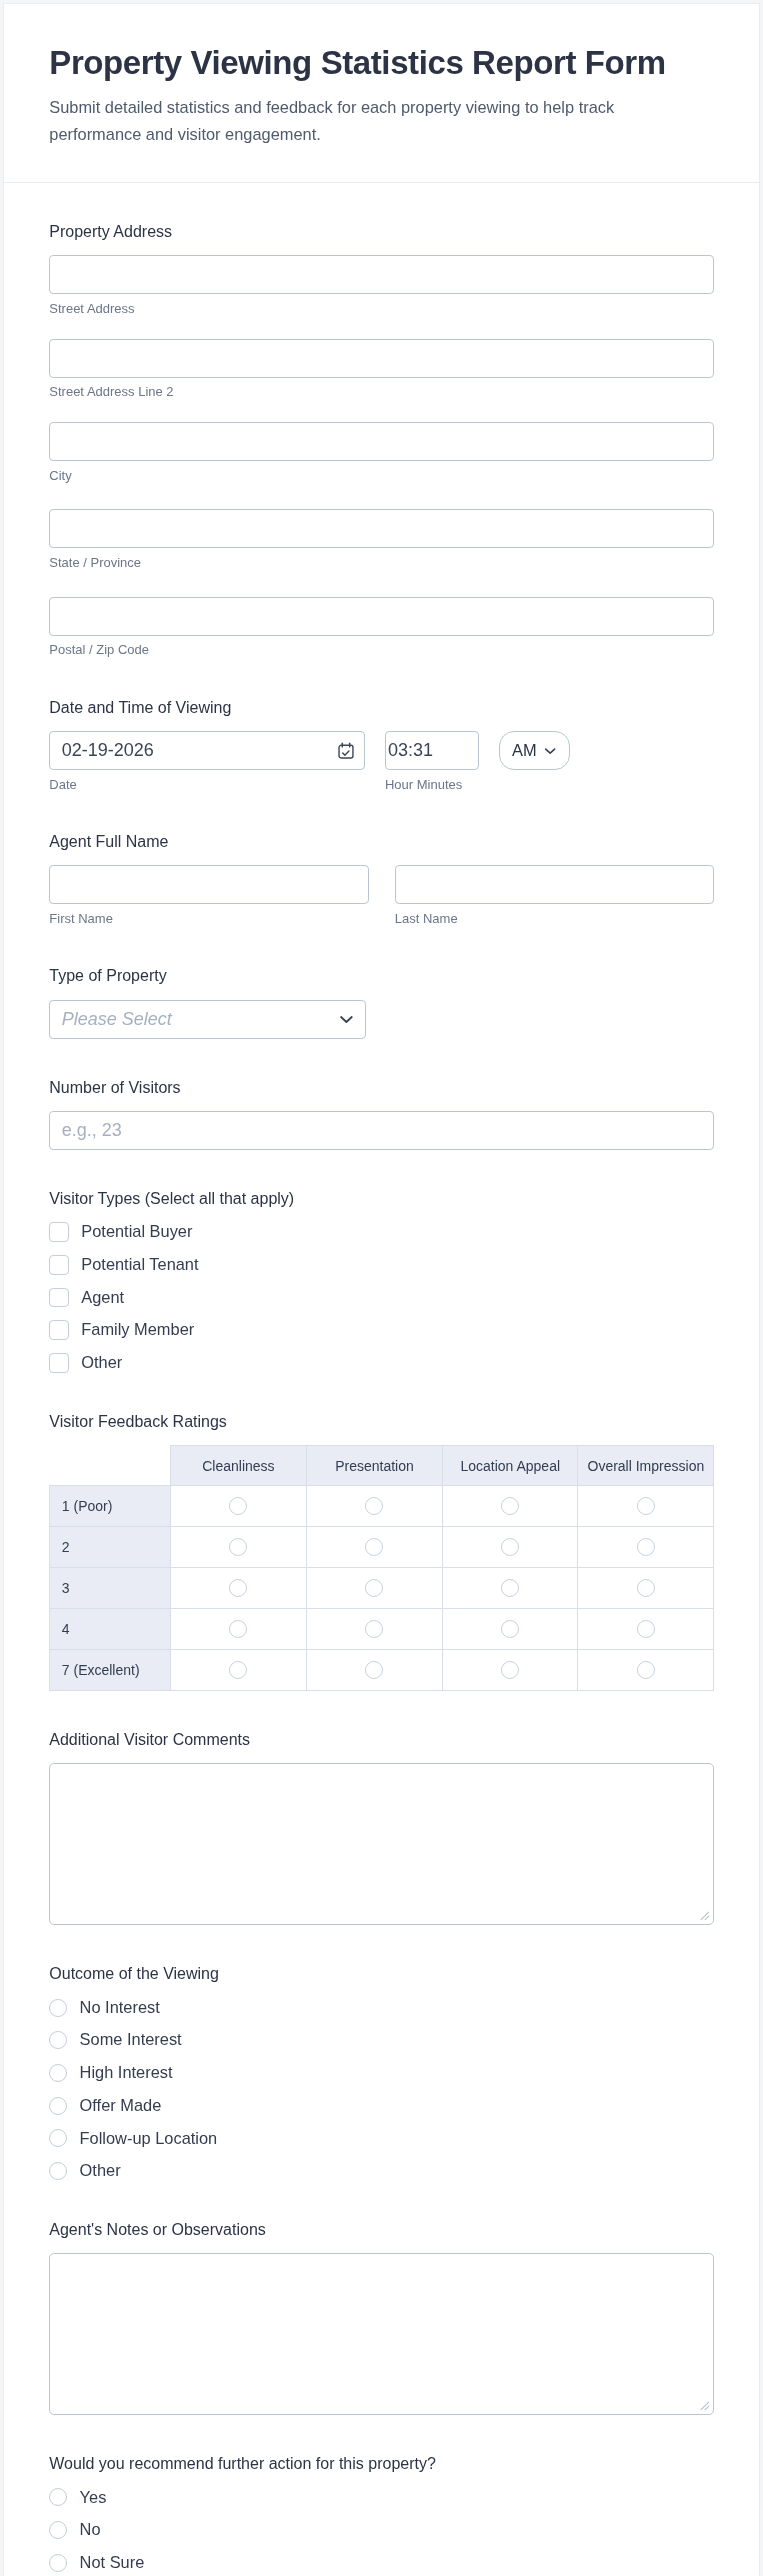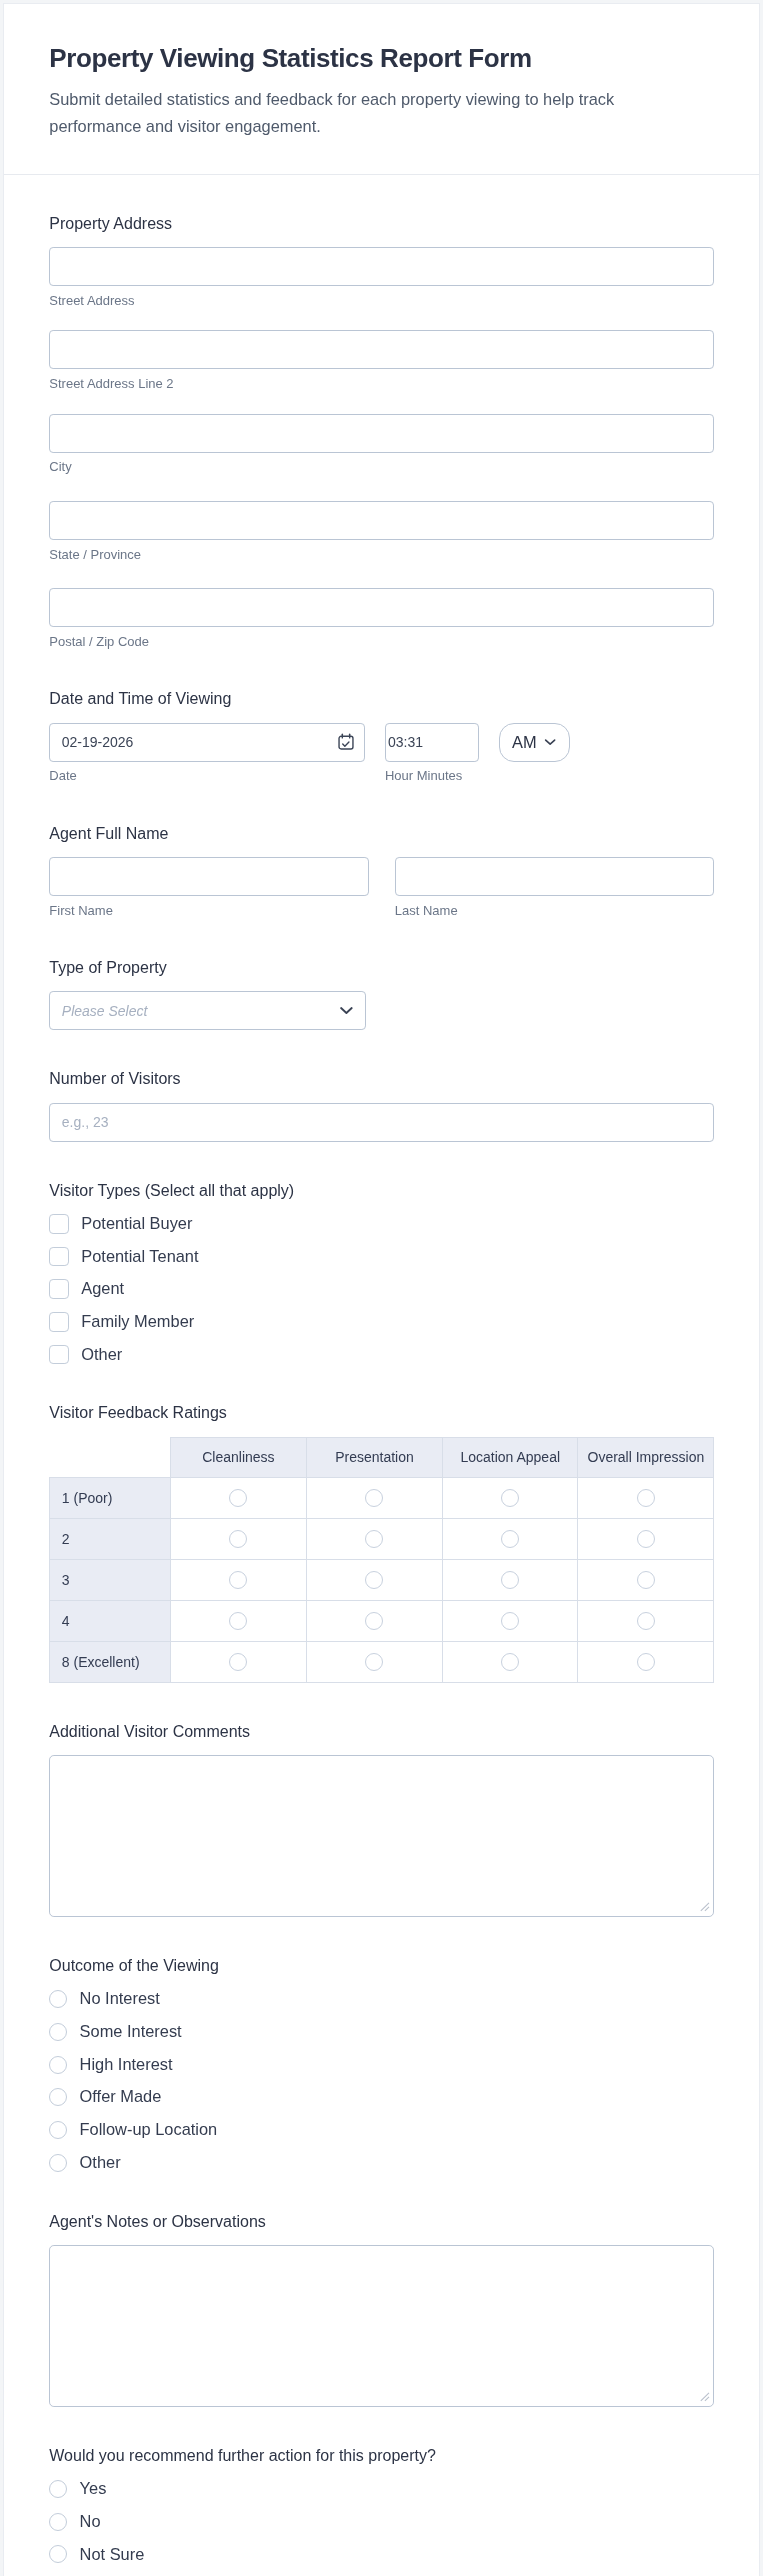--- a/index.html
+++ b/index.html
@@ -14,21 +14,21 @@
     background:#fff;
     border:0.8px solid #e9ecf1;
     min-height:2569px;
     width:757px;
     margin:0 auto;
   }
   
   .form-header { padding:39px 45px 0 45px; }
   .form-title {
     margin:0;
-    font-size:26px;
+    font-size:33px;
     font-weight:700;
     letter-spacing:-0.4px;
     color:#2c3345;
     line-height:1.2;
   }
   .form-subtitle {
     margin:11.5px 0 0 0;
     font-size:16.4px;
     line-height:27px;
     color:#4f5a6b;
@@ -48,21 +48,21 @@
   .sublabel { font-size:13px; color:#6b7688; margin-top:6.6px; line-height:16.4px; }
   .inner-row { margin-bottom:21.3px; }
   .inner-row:last-child { margin-bottom:0;flex-direction:column; }
   input.txt, .fake-select {
     height:39px;
     width:100%;
     border:0.8px solid #bac5d4;
     border-radius:4.1px;
     background:#fff;
     font-family:"Liberation Sans", sans-serif;
-    font-size:14px;
+    font-size:18px;
     color:#3b4456;
     padding:0 11.5px;
     outline:none;
   }
   input.txt::placeholder { color:#a6b0c0; opacity:1; }
   .cols3 { display:flex; gap:25.4px; }
   .cols3 > div { flex:1; }
   .cols2 { display:flex; gap:26px; }
   .cols2 > div { flex:1; }
   
@@ -301,21 +301,21 @@
                 <td><span class="m-radio"></span></td>
               </tr>
               <tr>
                 <th class="rowlab">4</th>
                 <td><span class="m-radio"></span></td>
                 <td><span class="m-radio"></span></td>
                 <td><span class="m-radio"></span></td>
                 <td><span class="m-radio"></span></td>
               </tr>
               <tr>
-                <th class="rowlab">8 (Excellent)</th>
+                <th class="rowlab">7 (Excellent)</th>
                 <td><span class="m-radio"></span></td>
                 <td><span class="m-radio"></span></td>
                 <td><span class="m-radio"></span></td>
                 <td><span class="m-radio"></span></td>
               </tr>
             </tbody>
           </table>
       </div>
 
       <div class="q">

